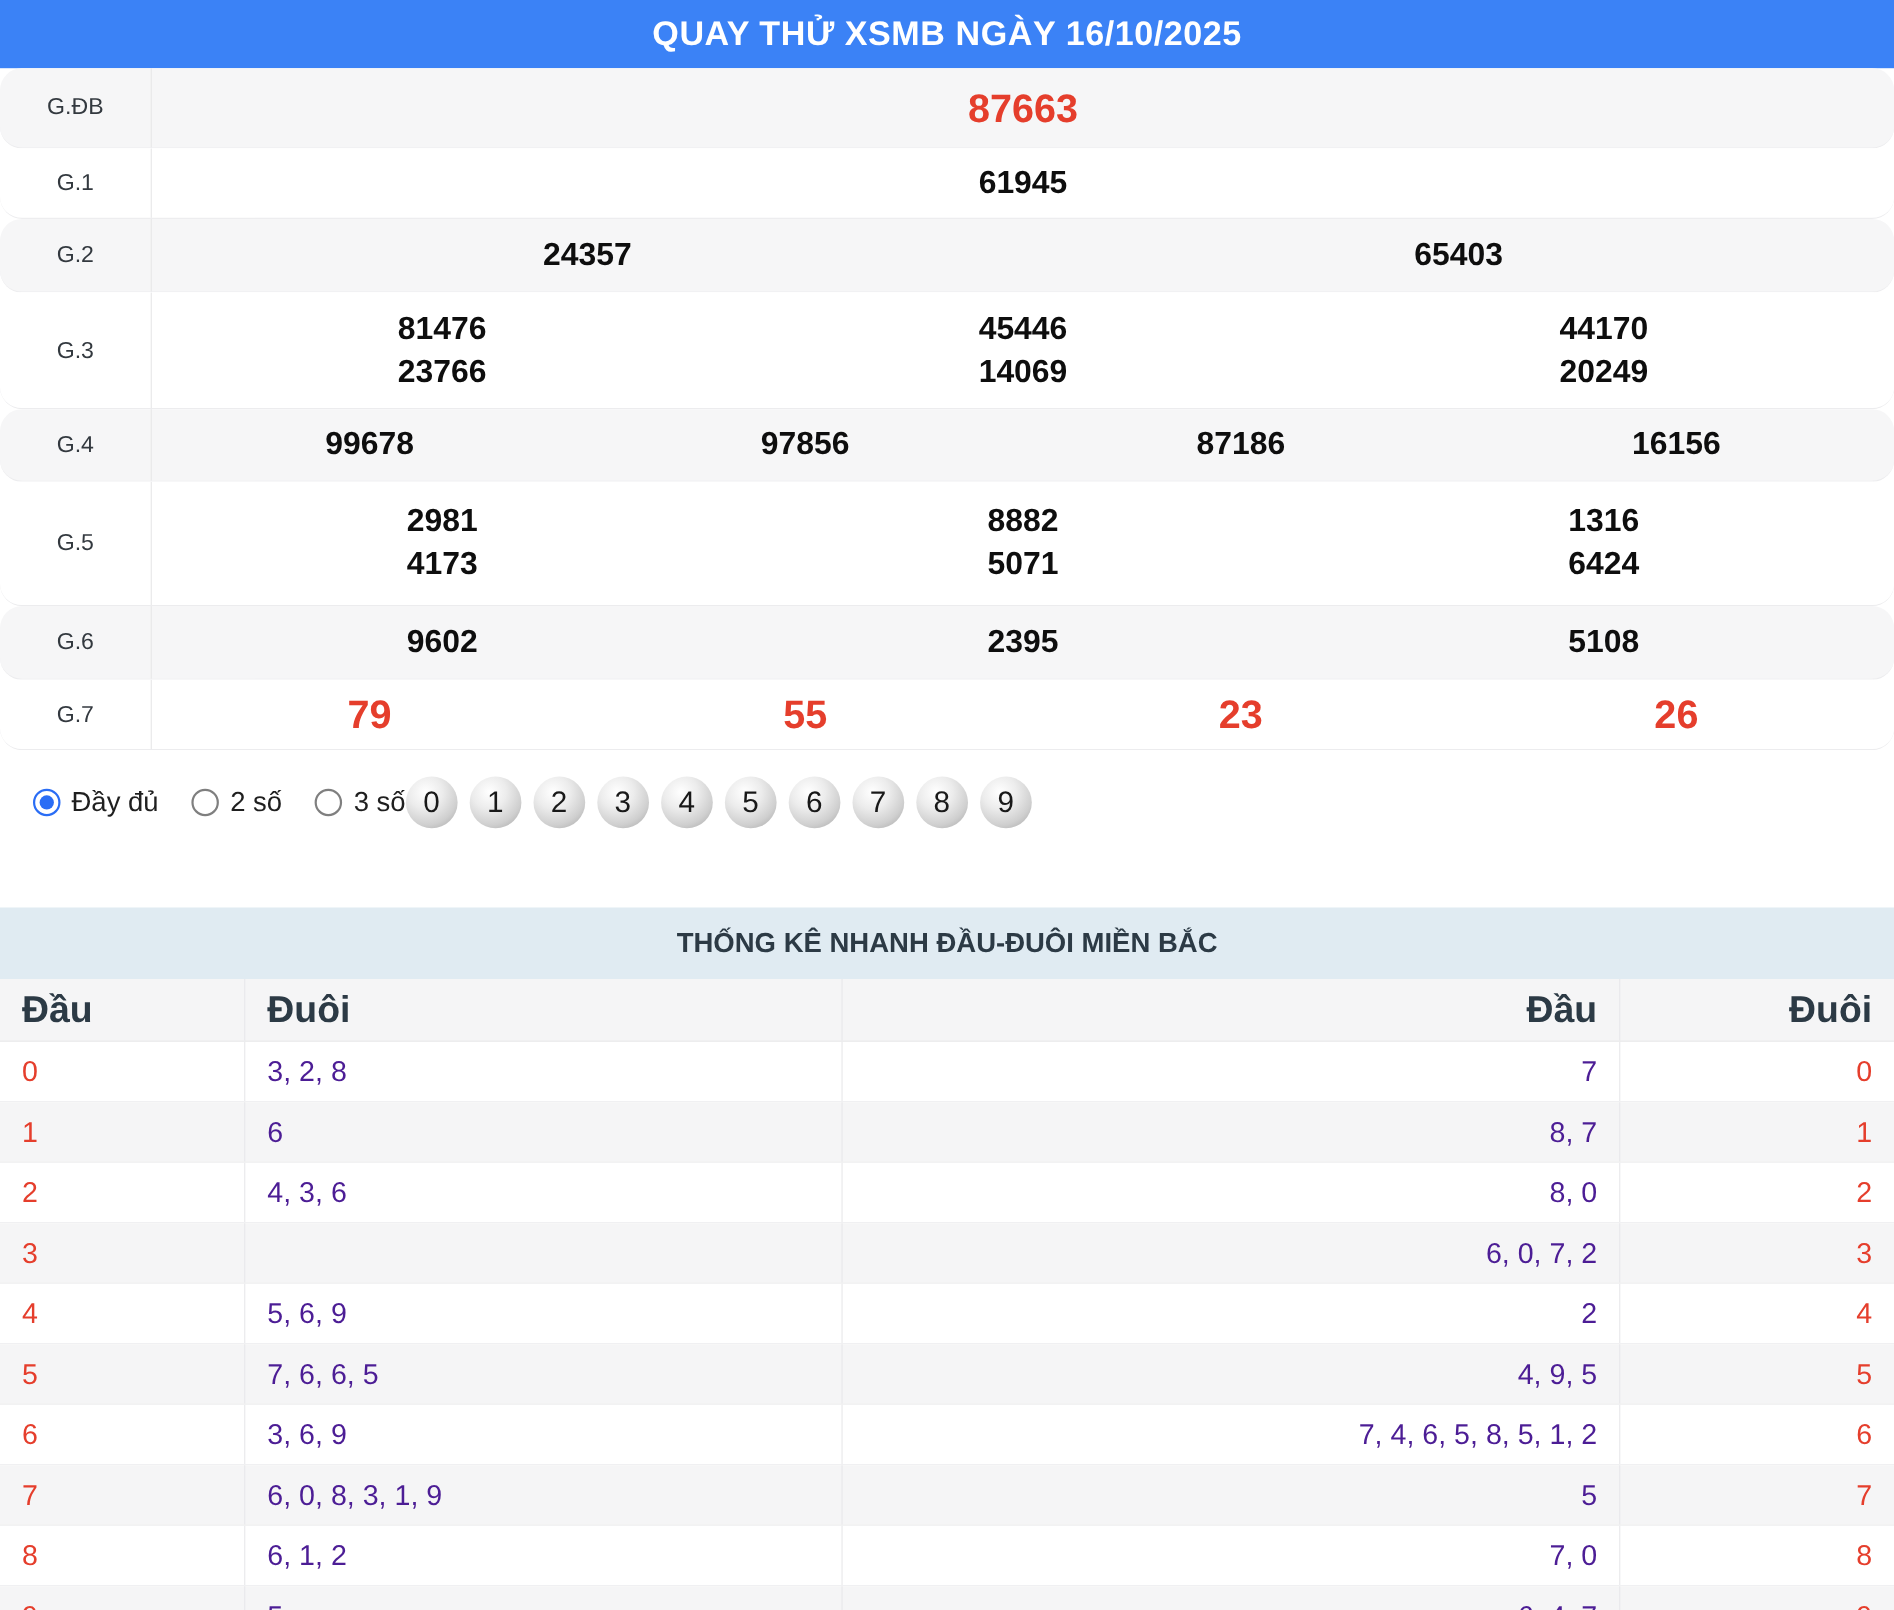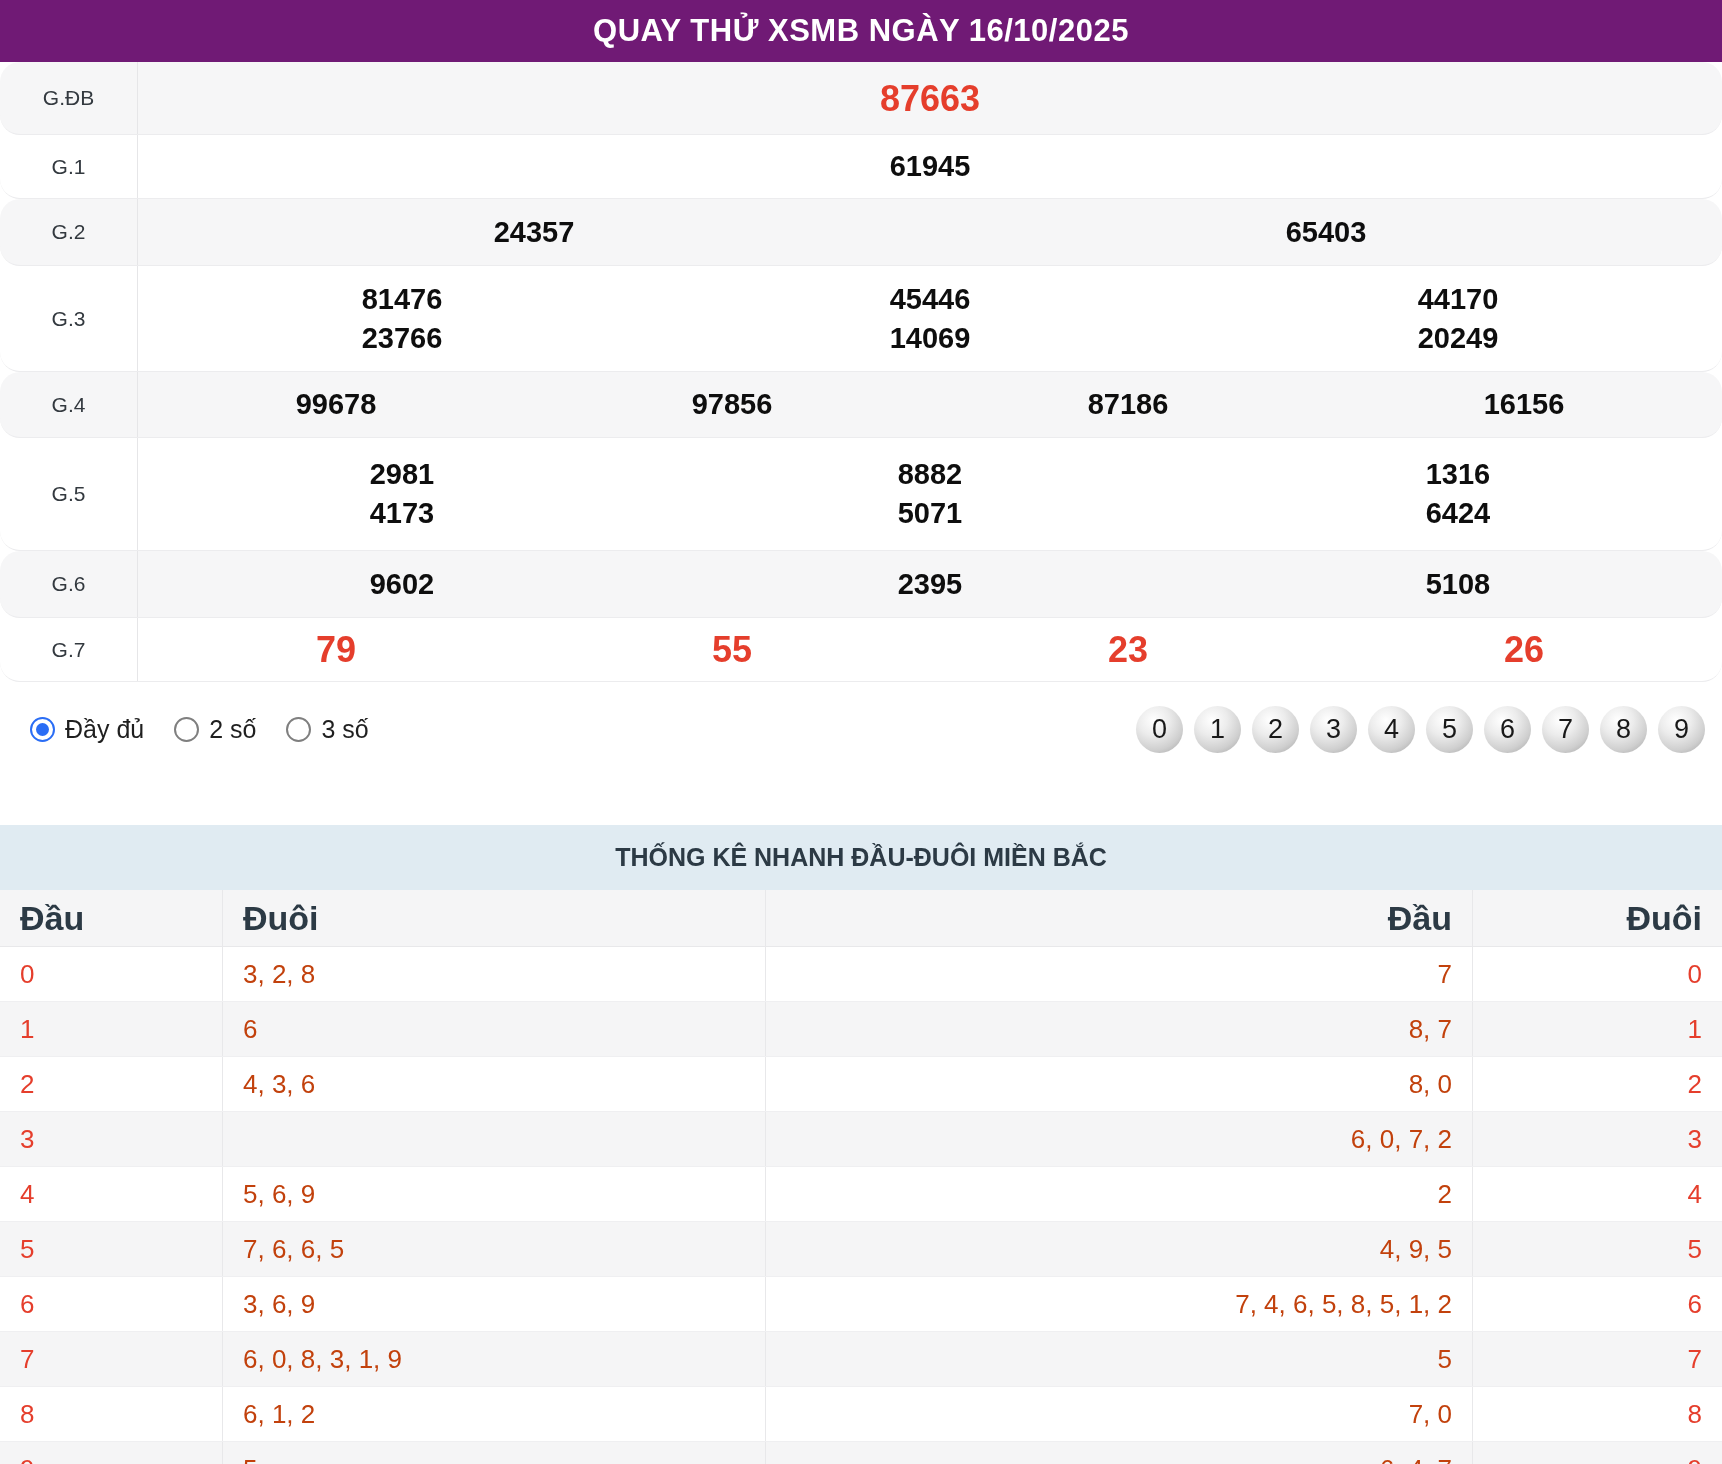--- a/index.html
+++ b/index.html
@@ -7,21 +7,21 @@
   body {
     width: 1722px;
     background: #ffffff;
     font-family: "Liberation Sans", sans-serif;
     color: #222;
   }
 
   
   .main-header {
     height: 62px;
-    background: #701a75;
+    background: #3b82f6;
     display: flex;
     align-items: center;
     justify-content: center;
   }
   .main-header .title {
     color: #ffffff;
     font-size: 31px;
     font-weight: bold;
     letter-spacing: 0.5px;
   }
@@ -72,21 +72,20 @@
     color: #e53e2c;
     font-size: 36px;
     line-height: 45px;
   }
 
   
   .filter-bar {
     height: 95px;
     display: flex;
     align-items: center;
-    justify-content: space-between;
     padding: 0 17px 0 30px;
   }
   .radio-group { display: flex; align-items: center; gap: 30px; }
   .radio-option {
     display: flex;
     align-items: center;
     gap: 10px;
     font-size: 25px;
     color: #1f1f1f;
     cursor: pointer;
@@ -156,21 +155,21 @@
   .stats-row:nth-child(even) { background: #f5f5f6; }
   .sc {
     display: flex;
     align-items: center;
   }
   .sc1 { width: 223px; padding-left: 20px; border-right: 1px solid #e8e8ea; }
   .sc2 { width: 543px; padding-left: 20px; border-right: 1px solid #e8e8ea; }
   .sc3 { width: 707px; padding-right: 20px; justify-content: flex-end; border-right: 1px solid #e8e8ea; }
   .sc4 { flex: 1; padding-right: 20px; justify-content: flex-end; }
   .digit-red { color: #e53e2c; }
-  .stats-val { color: #c2410c; }
+  .stats-val { color: #4c1d95; }
 
   .bottom-space { height: 10px; }
 </style>
 </head>
 <body>
 
 <div class="main-header">
   <div class="title">QUAY THỬ XSMB NGÀY 16/10/2025</div>
 </div>
 

